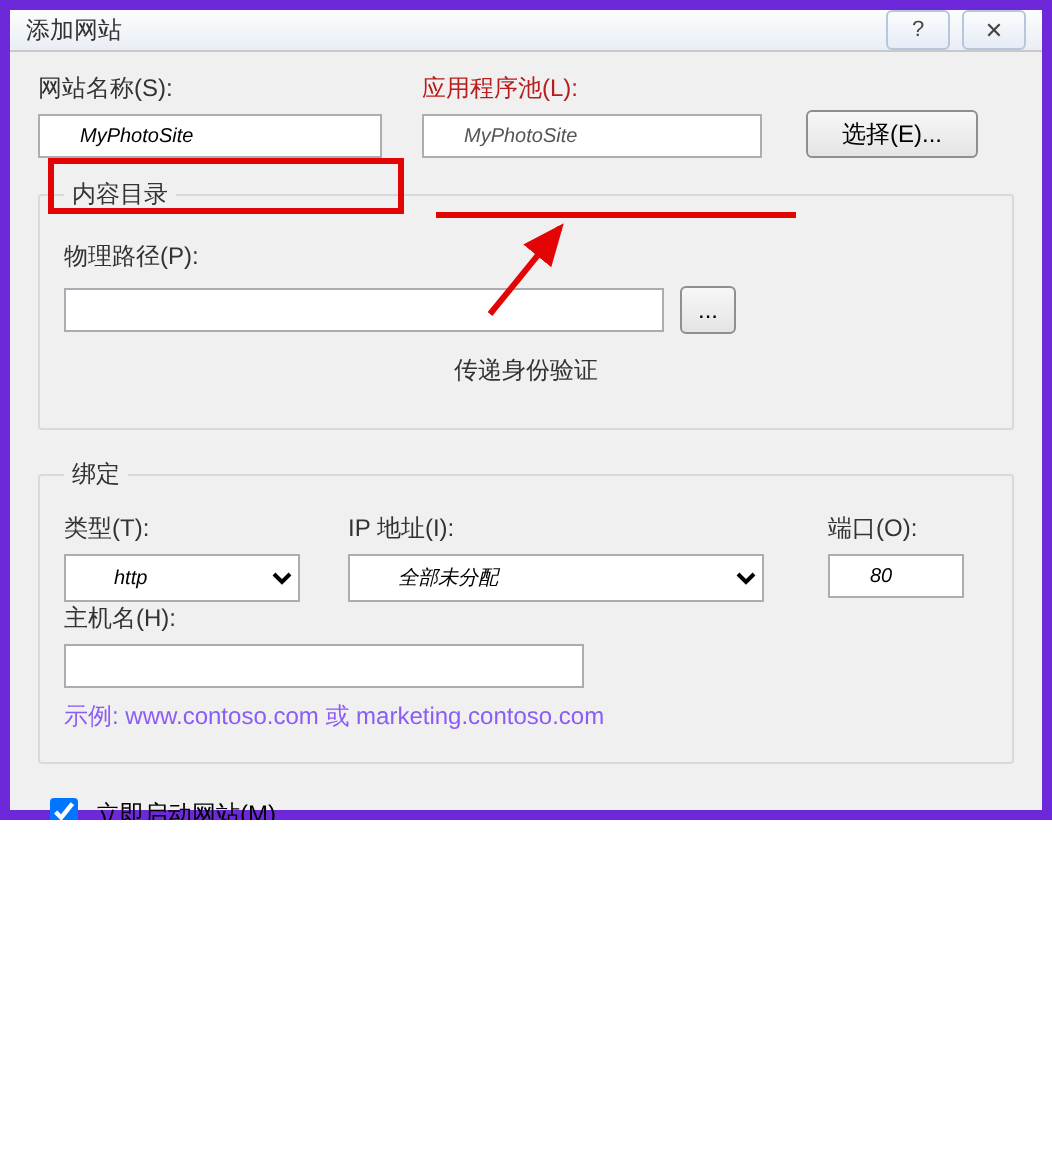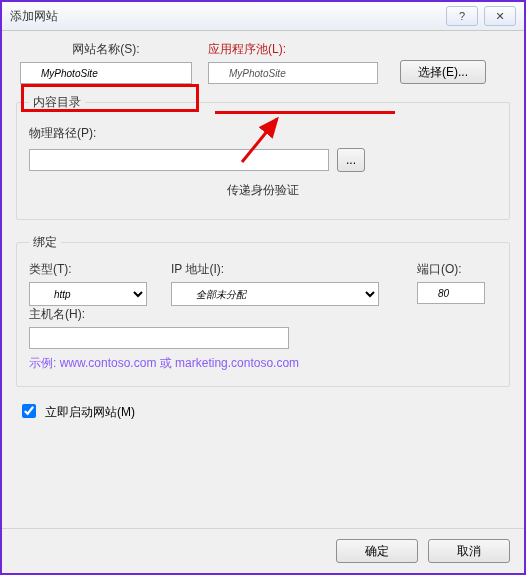--- a/index.html
+++ b/index.html
@@ -5,23 +5,23 @@
   html, body {
     margin: 0;
     padding: 0;
     font-family: "Microsoft YaHei", "Segoe UI", Tahoma, sans-serif;
     font-size: 12px;
     background: #fff;
     color: #000;
   }
   .window {
     width: 526px;
-    height: 575px;
+    height: 410px;
     background: #f0f0f0;
-    border: 2px solid #6d28d9;
+    border: 5px solid #6d28d9;
     box-sizing: border-box;
     position: relative;
     display: flex;
     flex-direction: column;
   }
   .titlebar {
     height: 28px;
     background: linear-gradient(#fdfdfd, #e9eef5);
     border-bottom: 1px solid #c9c9c9;
     display: flex;
@@ -183,21 +183,21 @@
         </div>
       <div class="win-btn">
           <span>✕</span>
         </div>
     </div>
   </div>
 
   <div class="body">
 
     <div class="row">
-      <div class="col" style="width:180px;align-items:center;">
+      <div class="col" style="width:180px;">
         <span class="lbl">网站名称(S):</span>
         <input type="text" class="sitename-box" value="MyPhotoSite" style="">
       </div>
       <div class="col" style="width:180px;">
         <span class="lbl dim">应用程序池(L):</span>
         <input type="text" readonly="" class="apppool-box" value="MyPhotoSite" style="">
       </div>
       <div class="col">
         <button class="btn" style="min-width:86px;">选择(E)...</button>
       </div>

